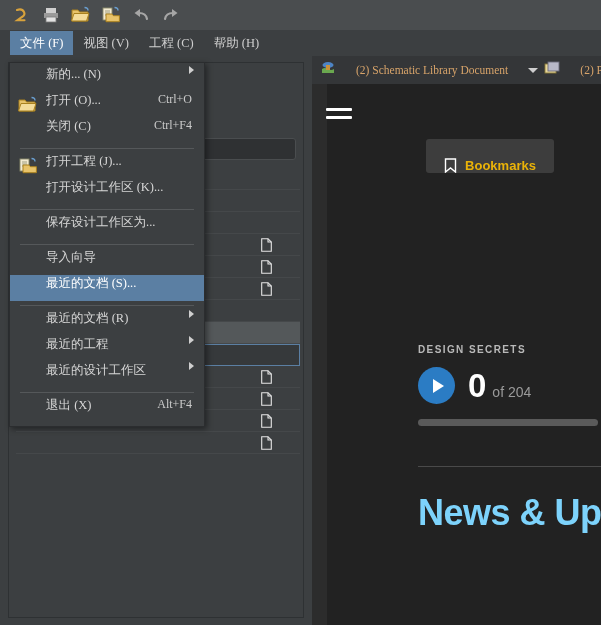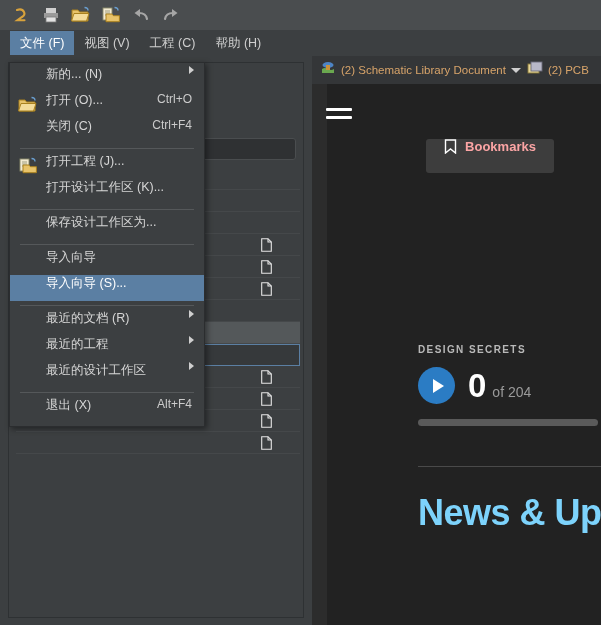--- a/index.html
+++ b/index.html
@@ -33,21 +33,21 @@
     padding-left:10px;box-sizing:border-box;
   }
   .menubar-item{
     padding:4px 10px;
     color:#cfcfcf;
     font-size:12.5px;
     line-height:16px;
     white-space:nowrap;
   }
   .menubar-item.active{background:#5b7fa3;color:#ffffff;}
-  .mn{font-family:Liberation Sans, sans-serif;}
+  .mn{font-family:Liberation Serif, serif;}
 
   
   .left-pane{
     position:absolute;left:0;top:56px;width:312px;height:569px;
     background:#3c3f41;
     box-sizing:border-box;
   }
   .panel-frame{
     position:absolute;left:8px;top:6px;width:296px;height:556px;
     background:#3c3f41;border:1px solid #2e3133;box-sizing:border-box;
@@ -93,22 +93,22 @@
     position:absolute;left:0;top:0;width:15px;height:569px;background:#2c2c2c;
   }
   .hamburger{
     position:absolute;left:326px;top:108px;width:26px;height:14px;
   }
   .hamburger span{display:block;height:3px;background:#ffffff;margin-bottom:5px;border-radius:1px;}
 
   .bookmarks-btn{
     position:absolute;left:426px;top:139px;width:128px;height:34px;
     background:#3d3d3d;border-radius:3px;
-    display:flex;align-items:flex-start;justify-content:center;gap:8px;
-    color:#fca5a5;font-weight:bold;font-size:13px;
+    display:flex;align-items:flex-end;justify-content:center;gap:8px;
+    color:#eab308;font-weight:bold;font-size:13px;
   }
 
   .design-secrets{
     position:absolute;left:418px;top:344px;width:183px;
   }
   .ds-kicker{
     color:#b9b9b9;font-size:10px;font-weight:bold;letter-spacing:1.4px;
   }
   .ds-row{display:flex;align-items:center;gap:13px;margin-top:12px;}
   .play-circle{
@@ -140,21 +140,21 @@
     font-family:"DejaVu Sans","Liberation Sans",sans-serif;
   }
 
   
   .tabstrip{
     position:absolute;left:312px;top:56px;width:289px;height:28px;
     background:#343638;
     display:flex;align-items:center;gap:6px;
     padding-left:8px;box-sizing:border-box;overflow:hidden;
   }
-  .tab{display:flex;align-items:center;gap:5px;white-space:nowrap;}
+  .tab{display:flex;align-items:center;gap:20px;white-space:nowrap;}
   .tab-label{color:#d8a46a;font-size:11.5px;}
   .caret-down{
     width:0;height:0;border-top:5px solid #cfcfcf;
     border-left:5px solid transparent;border-right:5px solid transparent;
   }
 
   
   .dropdown{
     position:absolute;left:9px;top:62px;width:196px;
     background:#3c3f41;border:1px solid #2b2d2f;
@@ -401,21 +401,21 @@
       </div>
       <div class="msep"></div>
       <div class="mi mn">
         <span>保存设计工作区为...</span>
       </div>
       <div class="msep"></div>
       <div class="mi mn">
         <span>导入向导</span>
       </div>
       <div class="mi mn hl">
-        <span>导入向导 (S)...</span>
+        <span>最近的文档 (S)...</span>
       </div>
       <div class="msep"></div>
       <div class="mi mn">
         <span>最近的文档 (R)</span>
         <span class="sub-arrow"></span>
       </div>
       <div class="mi mn">
         <span>最近的工程</span>
         <span class="sub-arrow"></span>
       </div>

